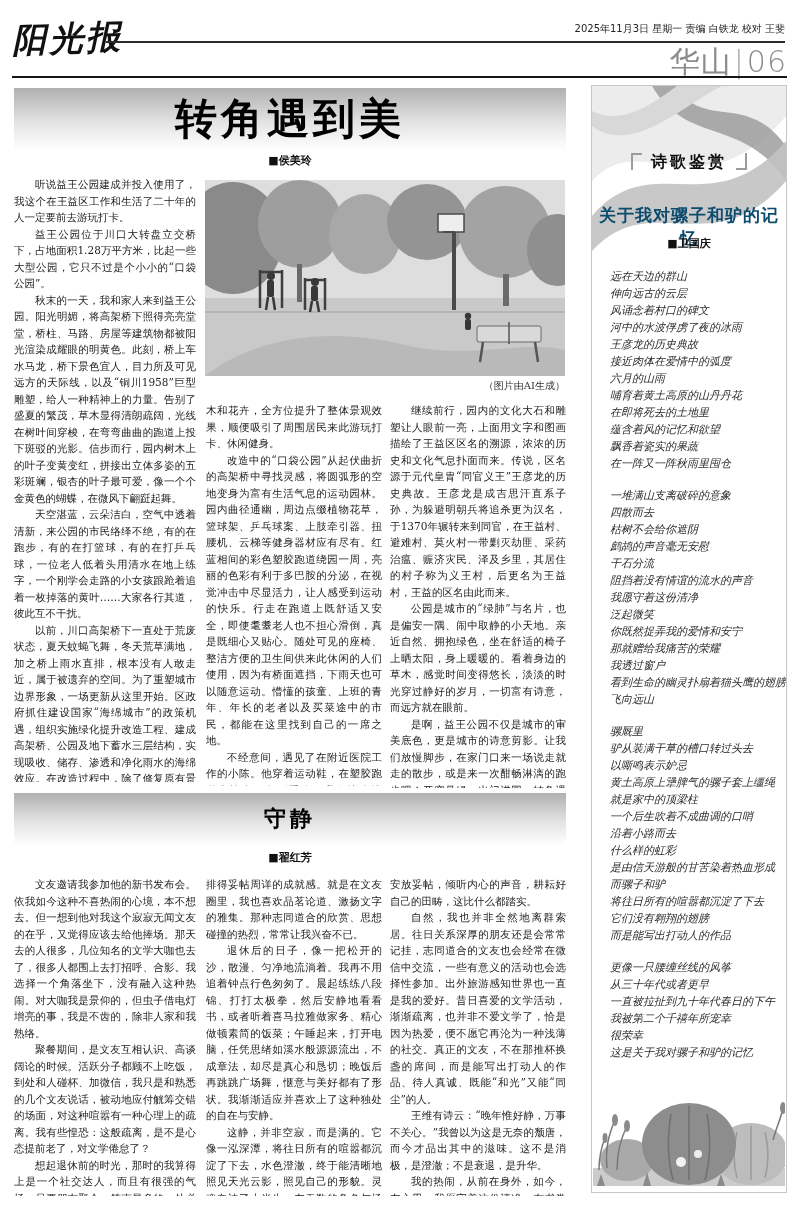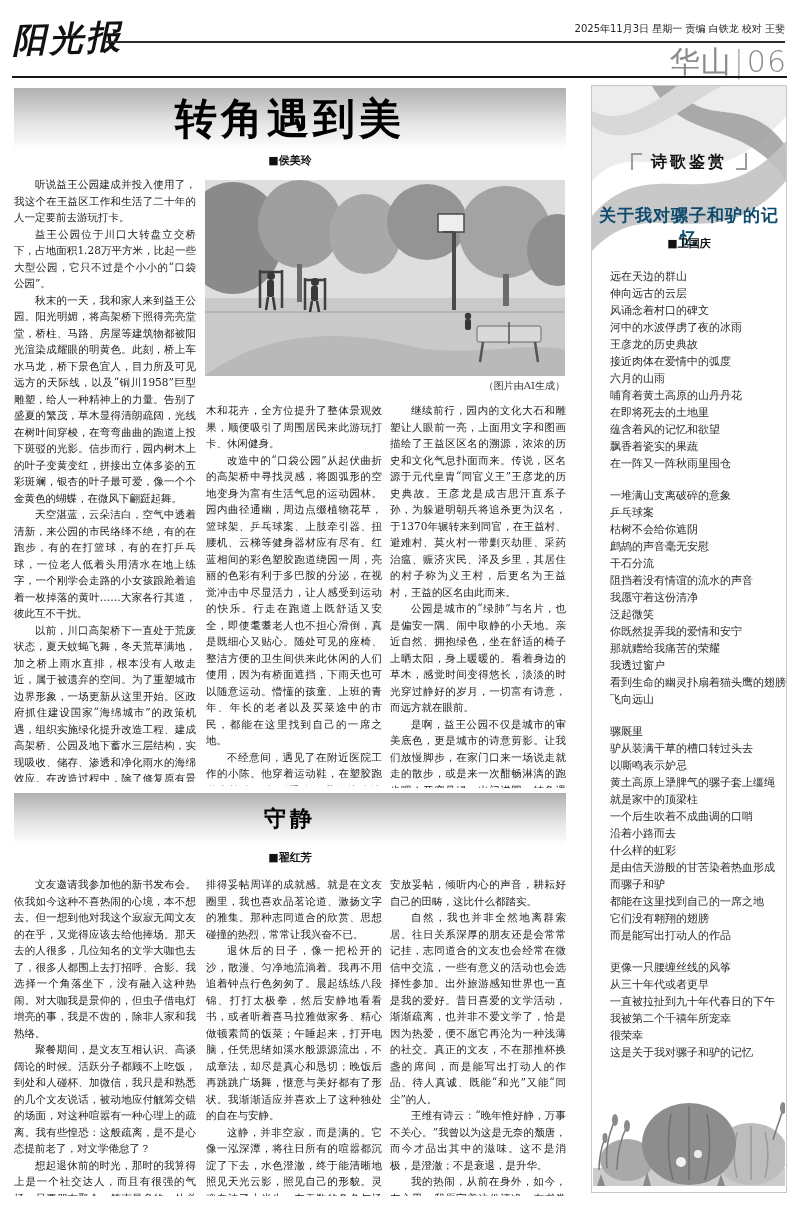--- a/index.html
+++ b/index.html
@@ -54,21 +54,21 @@
         font-family:"DejaVu Sans","Liberation Sans",sans-serif;color:#111;letter-spacing:3px;}
   .badge::before{content:"";display:inline-block;width:9px;height:15px;border-left:2px solid #9c9c9c;
         border-top:2px solid #9c9c9c;margin-right:9px;vertical-align:-3px;}
   .badge::after{content:"";display:inline-block;width:9px;height:15px;border-right:2px solid #9c9c9c;
         border-bottom:2px solid #9c9c9c;margin-left:9px;vertical-align:-3px;}
   .poem-title{left:0;top:118px;width:100%;text-align:center;font-size:17px;font-weight:bold;
         font-family:"DejaVu Sans","Liberation Sans",sans-serif;color:#0c4a6e;letter-spacing:1px;}
   .poem-author{left:0;top:150px;width:100%;text-align:center;font-size:11px;font-weight:bold;
         font-family:"DejaVu Sans","Liberation Sans",sans-serif;color:#111;}
   .poem-body{left:18px;top:182px;width:170px;}
-  .stanza{margin:0 0 15px 0;}
+  .stanza{margin:0 0 15px 0;font-style:italic;}
   .poem-line{font-size:11px;line-height:17px;color:#2a2a2a;white-space:nowrap;}
   .deco-bottom{left:1px;bottom:6px;width:192px;height:118px;}
 </style>
 </head>
 <body>
 
 <div class="page">
 
   <div class="abs logo">阳光报</div>
   <div class="abs rule-thin"></div>
@@ -183,21 +183,21 @@
           <div class="poem-line">接近肉体在爱情中的弧度</div>
           <div class="poem-line">六月的山雨</div>
           <div class="poem-line">哺育着黄土高原的山丹丹花</div>
           <div class="poem-line">在即将死去的土地里</div>
           <div class="poem-line">蕴含着风的记忆和欲望</div>
           <div class="poem-line">飘香着瓷实的果蔬</div>
           <div class="poem-line">在一阵又一阵秋雨里囤仓</div>
         </div>
         <div class="stanza">
           <div class="poem-line">一堆满山支离破碎的意象</div>
-          <div class="poem-line">乒乓球案</div>
+          <div class="poem-line">四散而去</div>
           <div class="poem-line">枯树不会给你遮阴</div>
           <div class="poem-line">鹧鸪的声音毫无安慰</div>
           <div class="poem-line">干石分流</div>
           <div class="poem-line">阻挡着没有情谊的流水的声音</div>
           <div class="poem-line">我愿守着这份清净</div>
           <div class="poem-line">泛起微笑</div>
           <div class="poem-line">你既然捉弄我的爱情和安宁</div>
           <div class="poem-line">那就赠给我痛苦的荣耀</div>
           <div class="poem-line">我透过窗户</div>
           <div class="poem-line">看到生命的幽灵扑扇着猫头鹰的翅膀</div>
@@ -207,21 +207,21 @@
           <div class="poem-line">骡厩里</div>
           <div class="poem-line">驴从装满干草的槽口转过头去</div>
           <div class="poem-line">以嘶鸣表示妒忌</div>
           <div class="poem-line">黄土高原上犟脾气的骡子套上缰绳</div>
           <div class="poem-line">就是家中的顶梁柱</div>
           <div class="poem-line">一个后生吹着不成曲调的口哨</div>
           <div class="poem-line">沿着小路而去</div>
           <div class="poem-line">什么样的虹彩</div>
           <div class="poem-line">是由信天游般的甘苦染着热血形成</div>
           <div class="poem-line">而骡子和驴</div>
-          <div class="poem-line">都能在这里找到自己的一席之地</div>
+          <div class="poem-line">将往日所有的喧嚣都沉淀了下去</div>
           <div class="poem-line">它们没有翱翔的翅膀</div>
           <div class="poem-line">而是能写出打动人的作品</div>
         </div>
         <div class="stanza">
           <div class="poem-line">更像一只腰缠丝线的风筝</div>
           <div class="poem-line">从三十年代或者更早</div>
           <div class="poem-line">一直被拉扯到九十年代春日的下午</div>
           <div class="poem-line">我被第二个千禧年所宠幸</div>
           <div class="poem-line">很荣幸</div>
           <div class="poem-line">这是关于我对骡子和驴的记忆</div>

